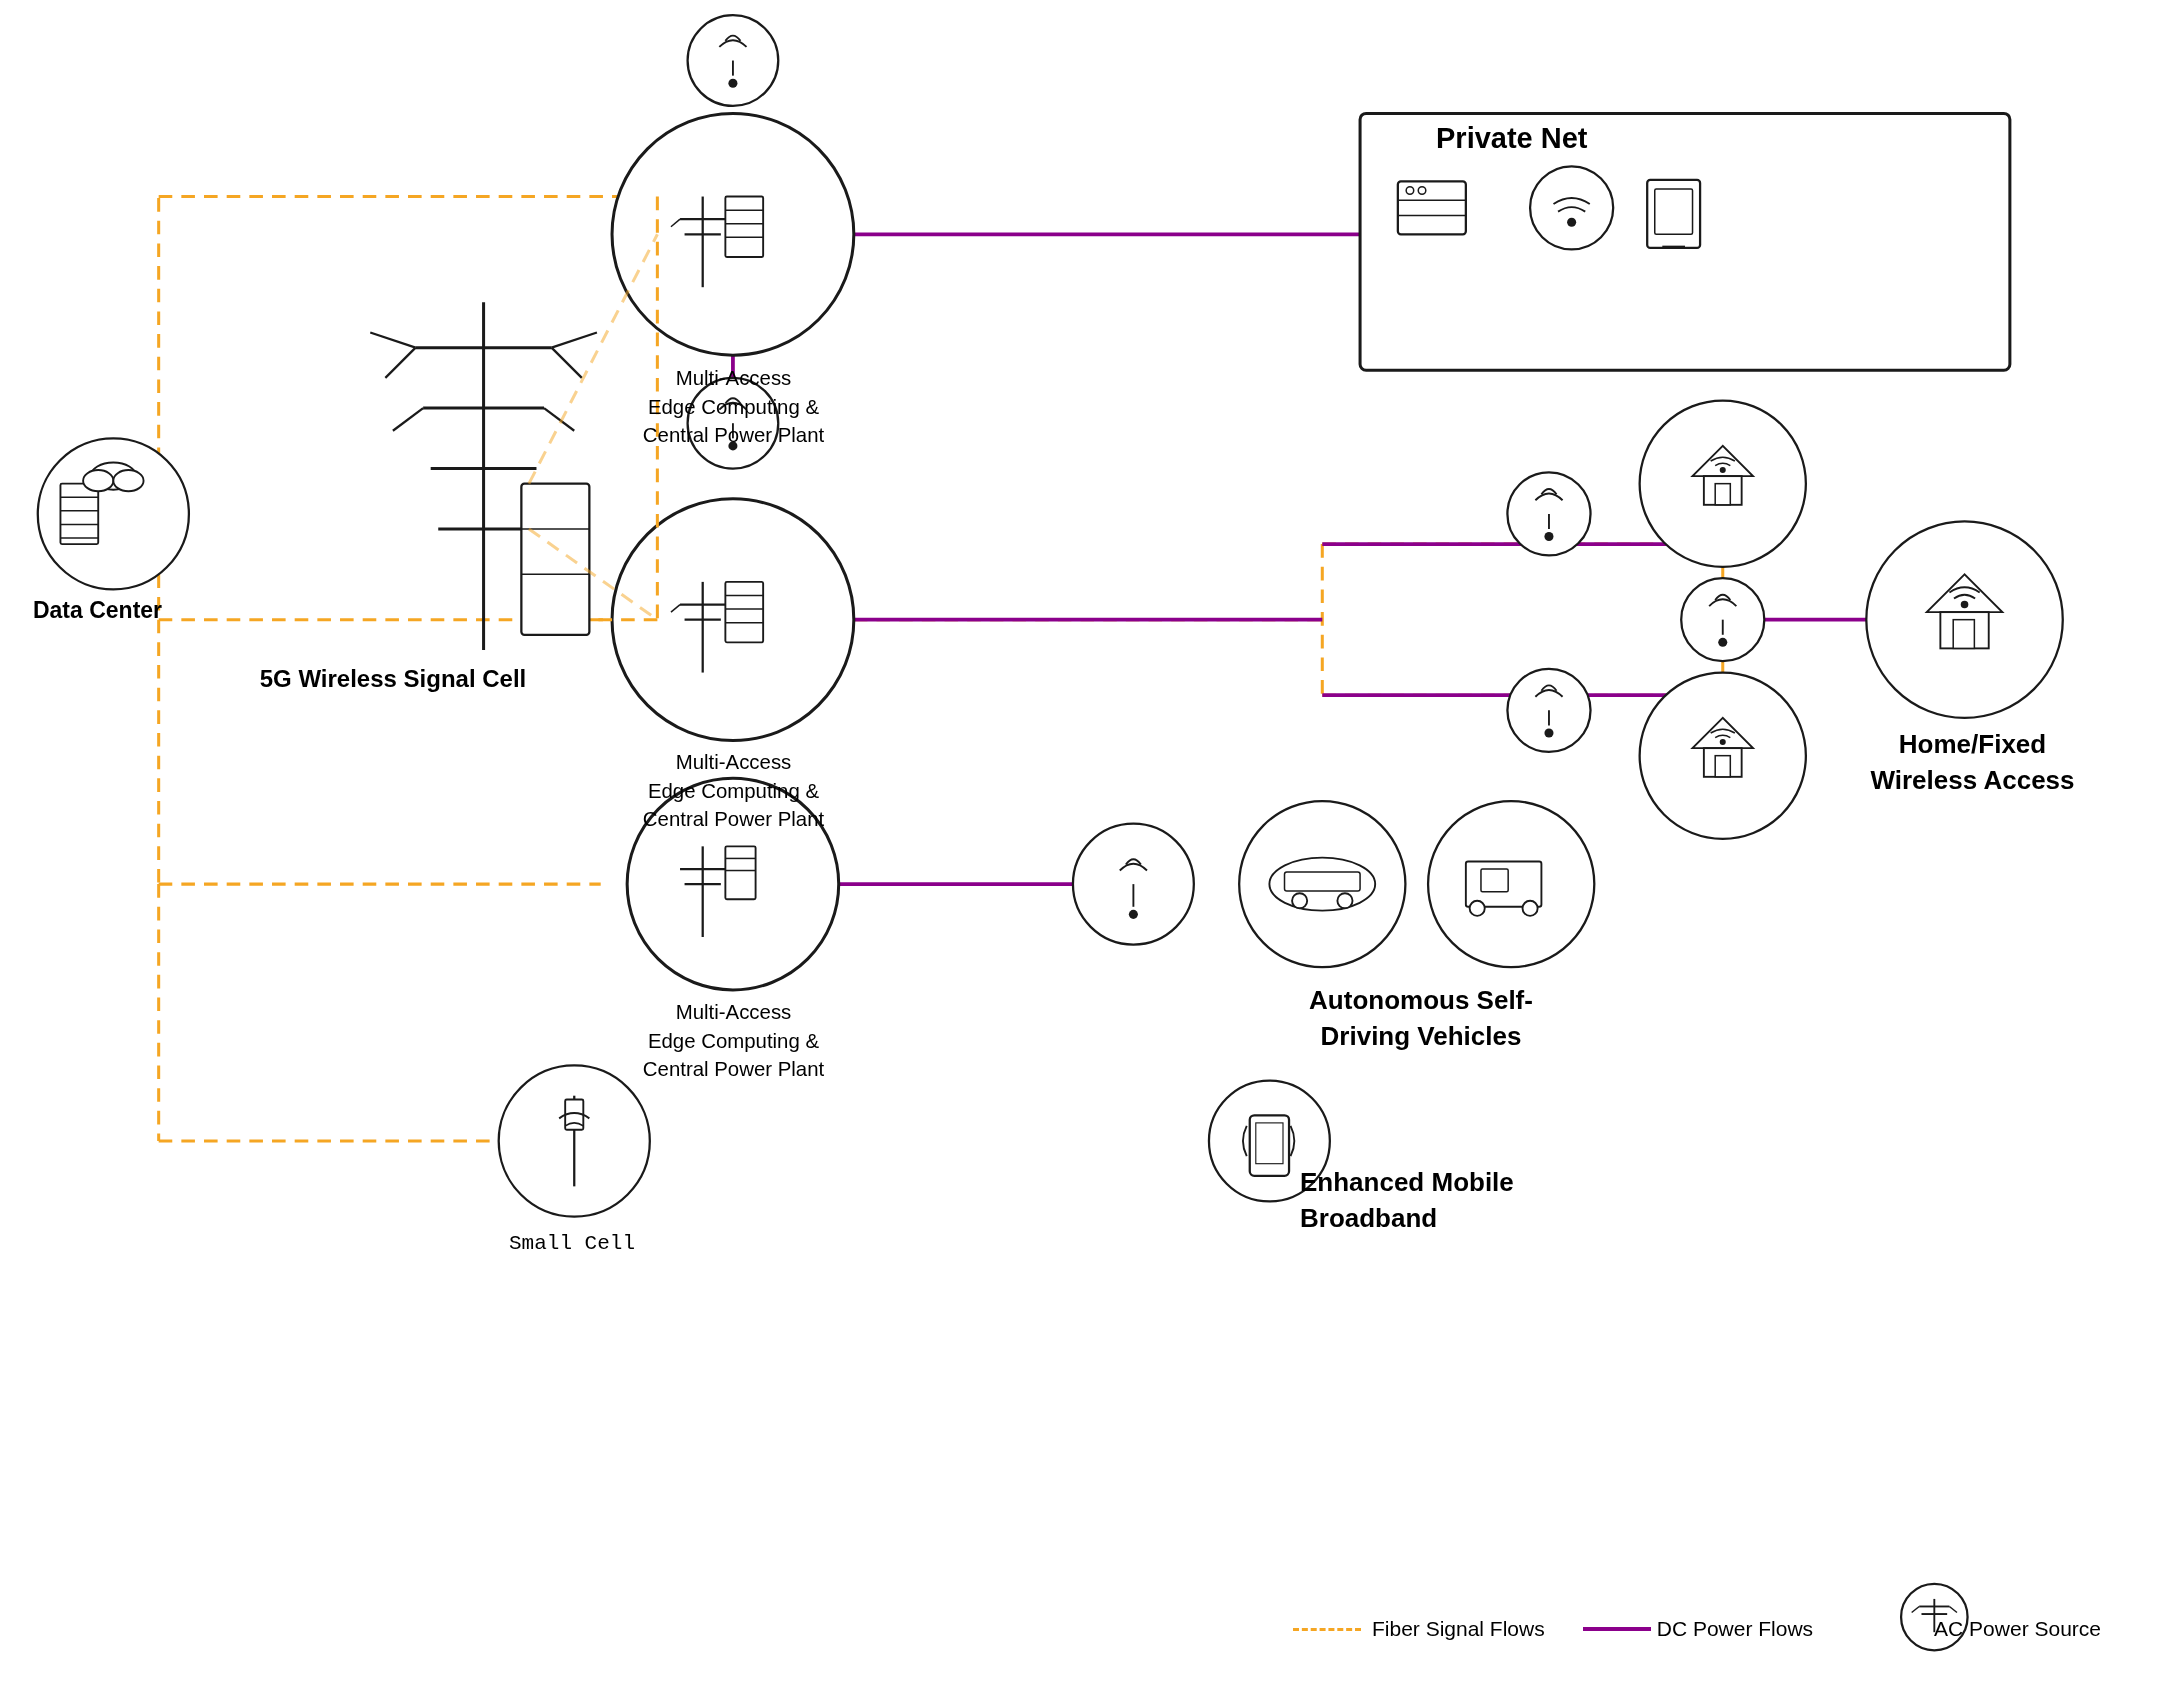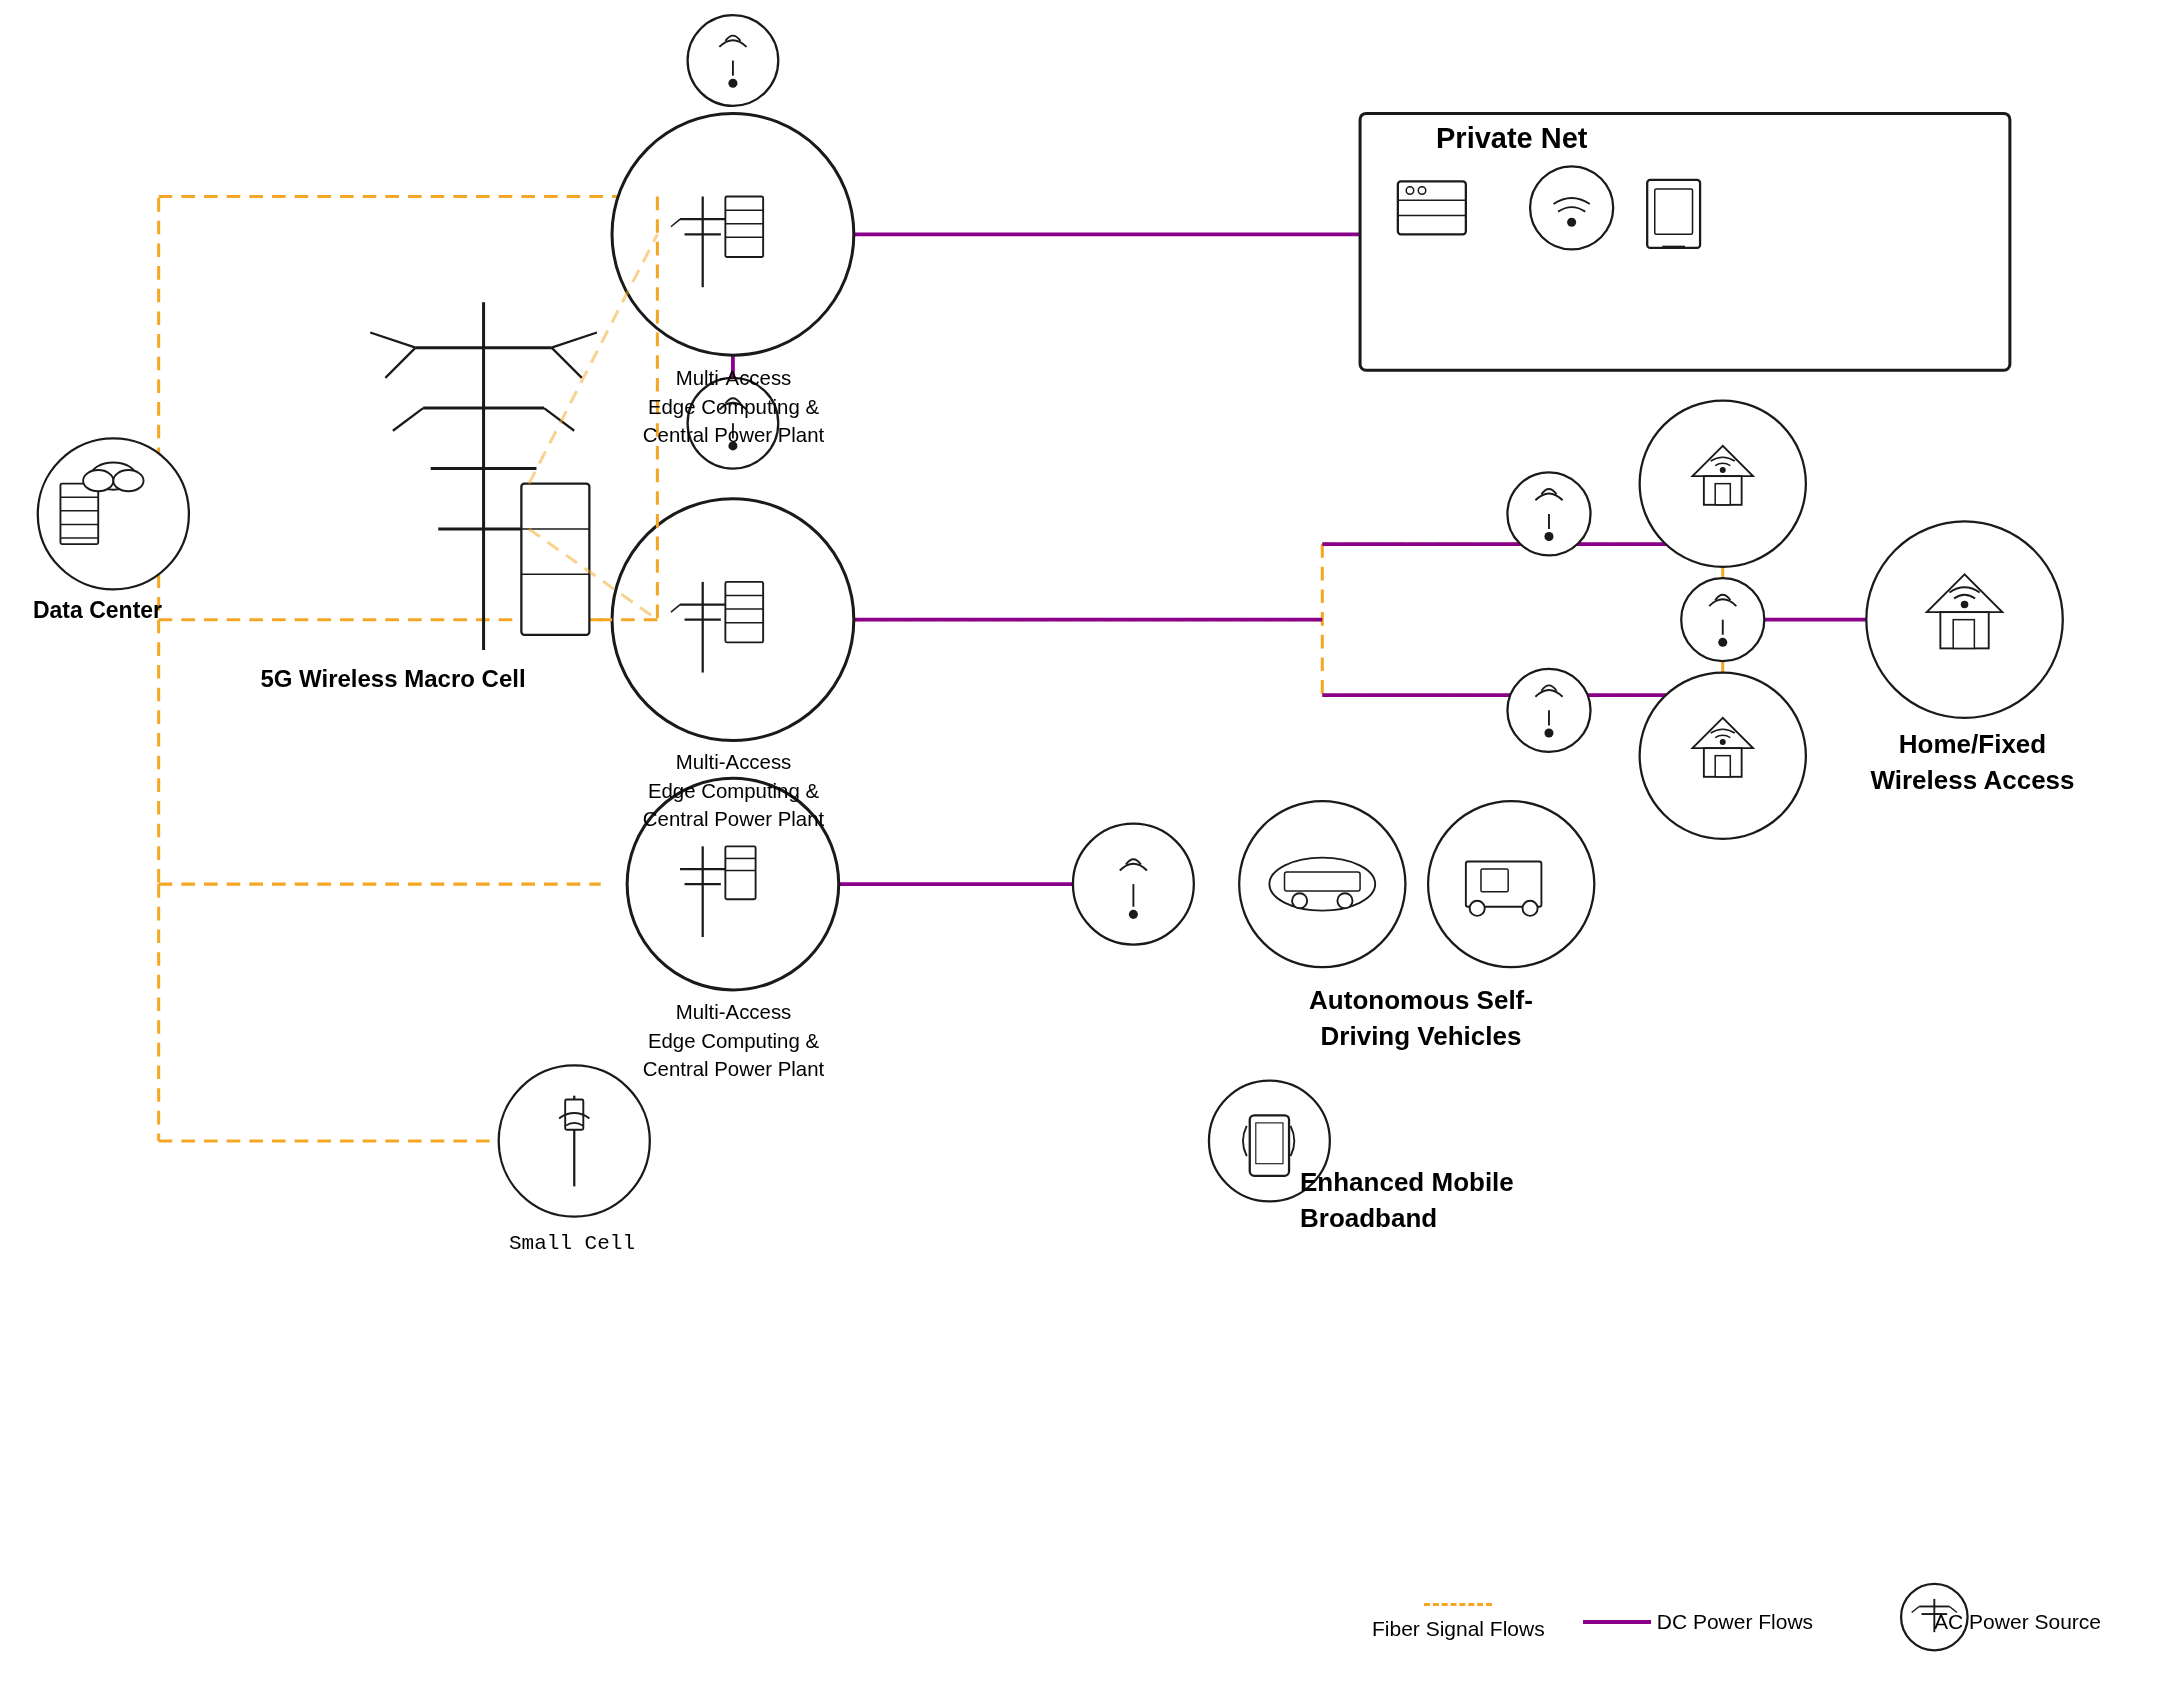--- a/index.html
+++ b/index.html
@@ -280,21 +280,21 @@
 
   <div style="position:absolute; top:122px; left:1436px; font-size:29px; font-weight:700; font-family:Arial,sans-serif;">
     <span>Private Net</span>
   </div>
 
   <div style="position:absolute; top:597px; left:7px; font-size:23px; font-weight:700; font-family:Arial,sans-serif; text-align:center; width:181px;">
     <span>Data Center</span>
   </div>
 
   <div style="position:absolute; top:665px; left:242px; font-size:24px; font-weight:700; font-family:Arial,sans-serif; text-align:center; width:302px;">
-    <span>5G Wireless Macro Cell</span>
+    <span>5G Wireless Signal Cell</span>
   </div>
 
   <div style="position:absolute; top:364px; left:620px; font-size:20.4px; font-family:Arial,sans-serif; text-align:center; width:227px; line-height:1.4;">
     Multi-Access<br>Edge Computing &amp;<br>Central Power Plant
   </div>
 
   <div style="position:absolute; top:748px; left:620px; font-size:20.4px; font-family:Arial,sans-serif; text-align:center; width:227px; line-height:1.4;">
     Multi-Access<br>Edge Computing &amp;<br>Central Power Plant
   </div>
 
@@ -312,21 +312,21 @@
 
   <div style="position:absolute; top:982px; left:1270px; font-size:26px; font-weight:700; font-family:Arial,sans-serif; text-align:center; width:302px; line-height:1.4;">
     Autonomous Self-<br>Driving Vehicles
   </div>
 
   <div style="position:absolute; top:1164px; left:1300px; font-size:26px; font-weight:700; font-family:Arial,sans-serif; text-align:left; width:317px; line-height:1.4;">
     Enhanced Mobile<br>Broadband
   </div>
 
   <div style="position:absolute; bottom:60px; right:60px; display:flex; align-items:center; gap:38px; font-size:21px; font-family:Arial,sans-serif;">
-    <div style="display:flex; align-items:center; gap:10.6px;flex-direction:column;">
+    <div style="display:flex; align-items:center; gap:10.6px;">
       <div style="width:68px; border-top:3.8px dashed #f5a623;"></div>
       <span>Fiber Signal Flows</span>
     </div>
     <div style="display:flex; align-items:center; gap:6px;">
       <div style="width:68px; height:3.8px; background:#8b008b;"></div>
       <span>DC Power Flows</span>
     </div>
     <div style="display:flex; align-items:center; gap:10.6px;">
 
       <span style="margin-left:83px;">AC Power Source</span>

